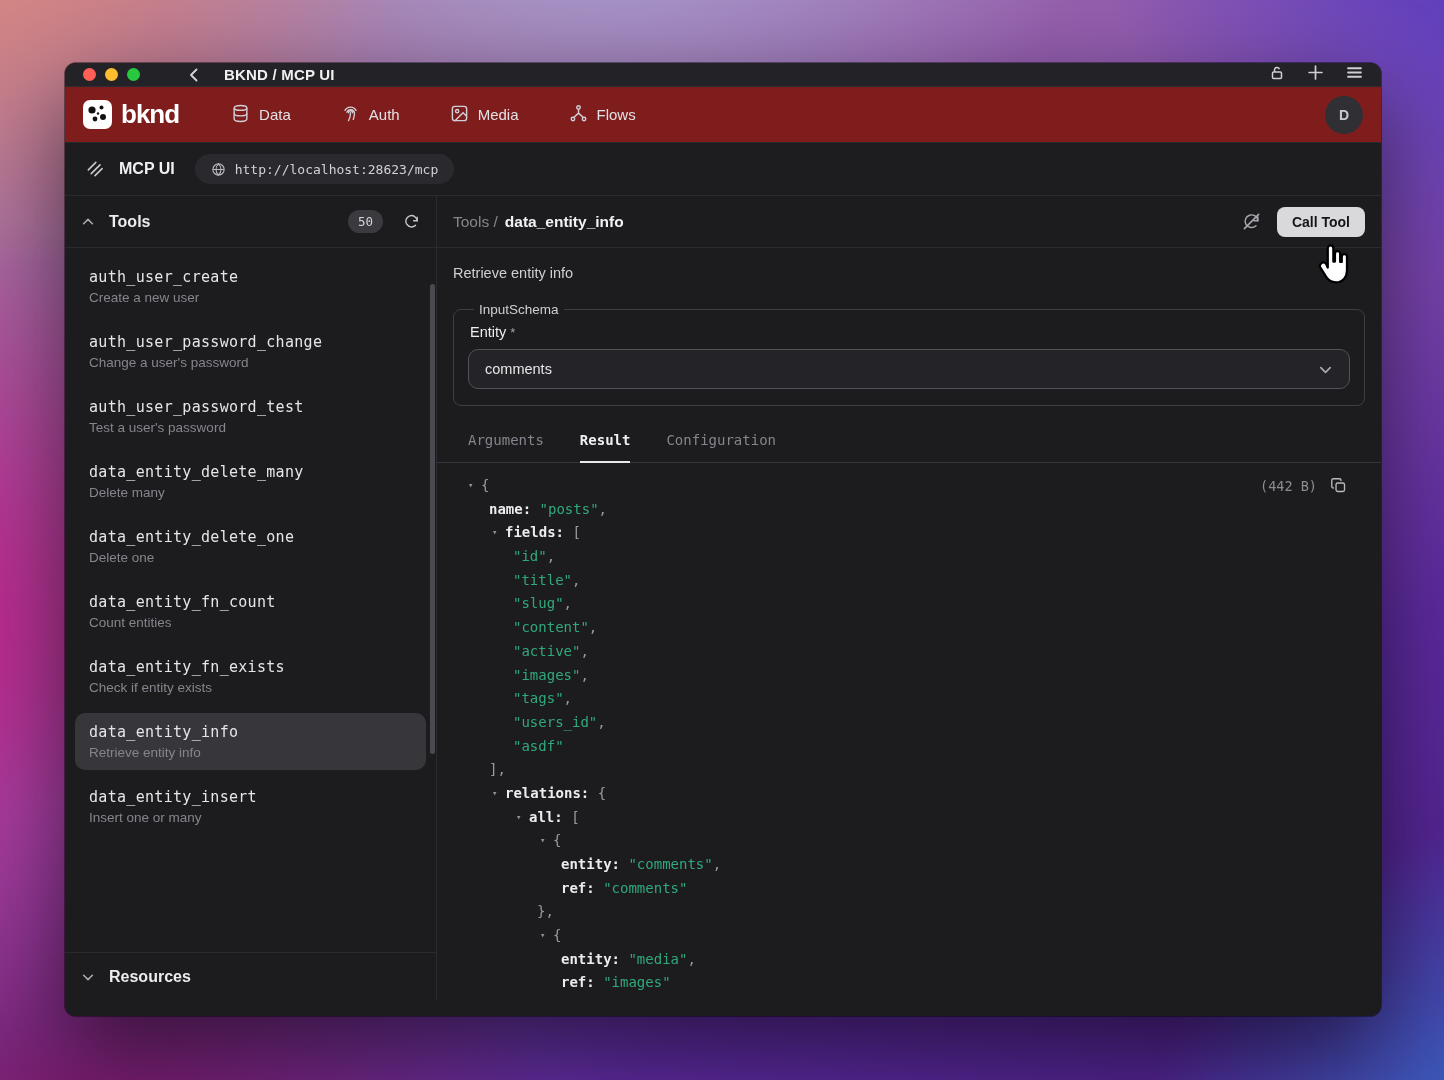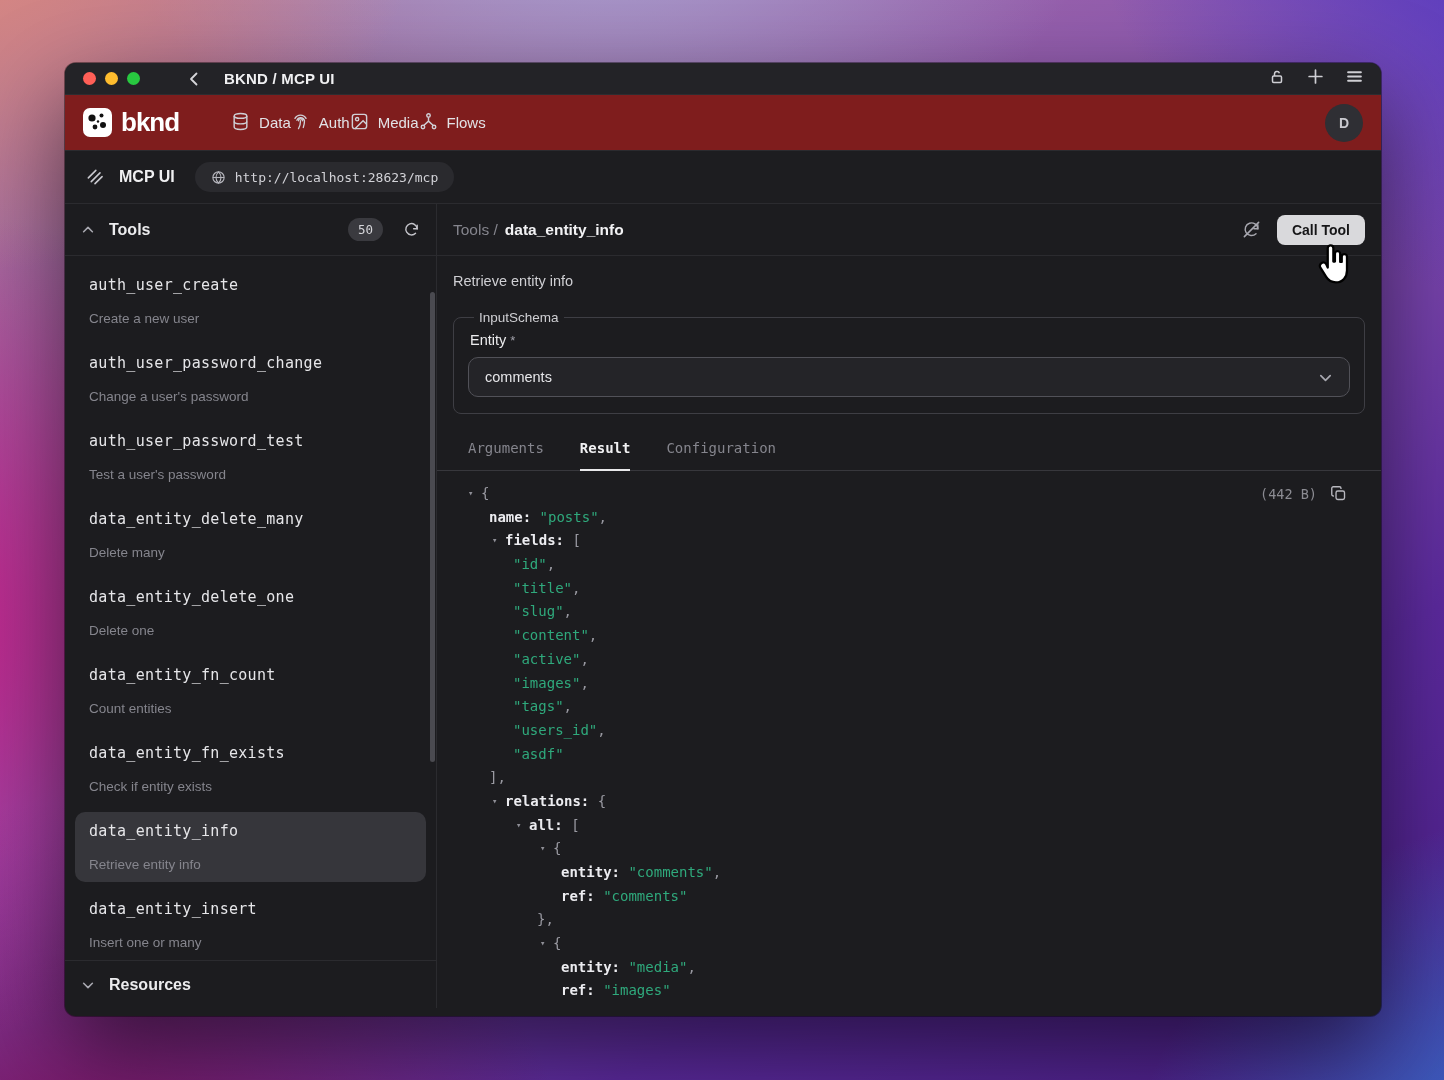--- a/index.html
+++ b/index.html
@@ -15,35 +15,35 @@
       radial-gradient(900px 740px at 112% 112%, #2f8ae6 0%, rgba(47,138,230,0) 55%),
       linear-gradient(150deg, #b07898 0%, #8a55b4 45%, #5c2a9e 75%, #4a1f86 100%);
   }
   .window {
     position:absolute; left:65px; top:63px; width:1316px; height:953px;
     background:#1c1c1f; border-radius:11px; overflow:hidden;
     box-shadow:0 35px 90px rgba(0,0,0,.55), 0 0 0 1px rgba(0,0,0,.4);
     color:#ececee;
   }
   
-  .titlebar { height:32px; background:#232327; border-bottom:1px solid #2d2d31;
+  .titlebar { height:24px; background:#232327; border-bottom:1px solid #2d2d31;
     display:flex; align-items:center; padding:0 18px; }
   .lights { display:flex; gap:9px; }
   .light { width:13px; height:13px; border-radius:50%; }
   .light.red{background:#ff5f57;} .light.yellow{background:#febc2e;} .light.green{background:#28c840;}
   .tb-back { margin-left:46px; color:#d6d6da; display:flex; align-items:center; }
   .tb-title { margin-left:22px; font-weight:700; font-size:15px; letter-spacing:.2px; color:#f0f0f2; }
   .tb-right { margin-left:auto; display:flex; align-items:center; gap:22px; color:#cfcfd4; }
   
   .navbar { height:56px; background:#7f1d1d; border-bottom:1px solid #2b2b2f;
     display:flex; align-items:center; padding:0 18px; }
   .logo { display:flex; align-items:center; gap:9px; }
   .logo-mark { width:29px; height:29px; background:#fff; border-radius:7px; position:relative; }
   .logo-text { font-size:26px; font-weight:700; letter-spacing:-1px; color:#fff; }
-  .nav-items { display:flex; margin-left:52px; }
+  .nav-items { display:flex; margin-left:52px; gap:50px; }
   .nav-item { display:flex; align-items:center; gap:9px; font-size:15px; color:#e2e2e6; cursor:default; }
   .nav-item svg { color:#d0d0d6; }
   .avatar { margin-left:auto; width:38px; height:38px; border-radius:50%; background:#2f2f34;
     display:flex; align-items:center; justify-content:center; font-size:14px; font-weight:600; color:#c9c9cf; }
   
   .mcpbar { height:53px; background:#1d1d20; border-bottom:1px solid #2b2b2f;
     display:flex; align-items:center; padding:0 20px; gap:14px; }
   .mcp-label { font-weight:700; font-size:16px; color:#f0f0f2; }
   .url-pill { display:flex; align-items:center; gap:9px; background:#2a2a2e; border-radius:15px;
     height:30px; padding:0 16px; margin-left:6px; }
@@ -53,21 +53,21 @@
   .sidebar { width:372px; border-right:1px solid #2b2b2f; display:flex; flex-direction:column; position:relative; }
   .sb-header { height:52px; border-bottom:1px solid #2b2b2f; display:flex; align-items:center; padding:0 16px; gap:8px; }
   .sb-title { font-weight:700; font-size:16px; margin-left:6px; }
   .sb-badge { margin-left:auto; background:#3a3a3f; color:#d6d6da; border-radius:12px;
     font-family:"DejaVu Sans Mono", monospace; font-size:12.5px; padding:4px 10px; }
   .sb-refresh { margin-left:12px; color:#c3c3c9; display:flex; }
   .sb-list { flex:1; overflow:hidden; padding:10px 0 0 0; position:relative; }
   .tool-item { margin:0 10px 8px 10px; padding:10px 14px; border-radius:10px; cursor:pointer; }
   .tool-item.selected { background:#36363b; }
   .tool-name { font-family:"DejaVu Sans Mono", monospace; font-size:15px; color:#e6e6e9; letter-spacing:.3px; }
-  .tool-desc { font-size:13.5px; color:#85858d; margin-top:17px; }
+  .tool-desc { font-size:13.5px; color:#85858d; margin-top:4px; }
   .sb-scrollthumb { position:absolute; right:1px; top:36px; width:5px; height:470px;
     background:#4a4a50; border-radius:3px; }
   .sb-footer { height:48px; border-top:1px solid #2b2b2f; display:flex; align-items:center; padding:0 16px; gap:8px; }
   .sb-footer .sb-title { font-size:16px; }
   
   .main { flex:1; display:flex; flex-direction:column; min-width:0; }
   .main-header { height:52px; border-bottom:1px solid #2b2b2f; display:flex; align-items:center; padding:0 16px; }
   .crumb-dim { color:#85858d; font-size:15.5px; }
   .crumb-cur { color:#f2f2f4; font-size:15.5px; font-weight:700; margin-left:7px; }
   .mh-right { margin-left:auto; display:flex; align-items:center; gap:16px; }

